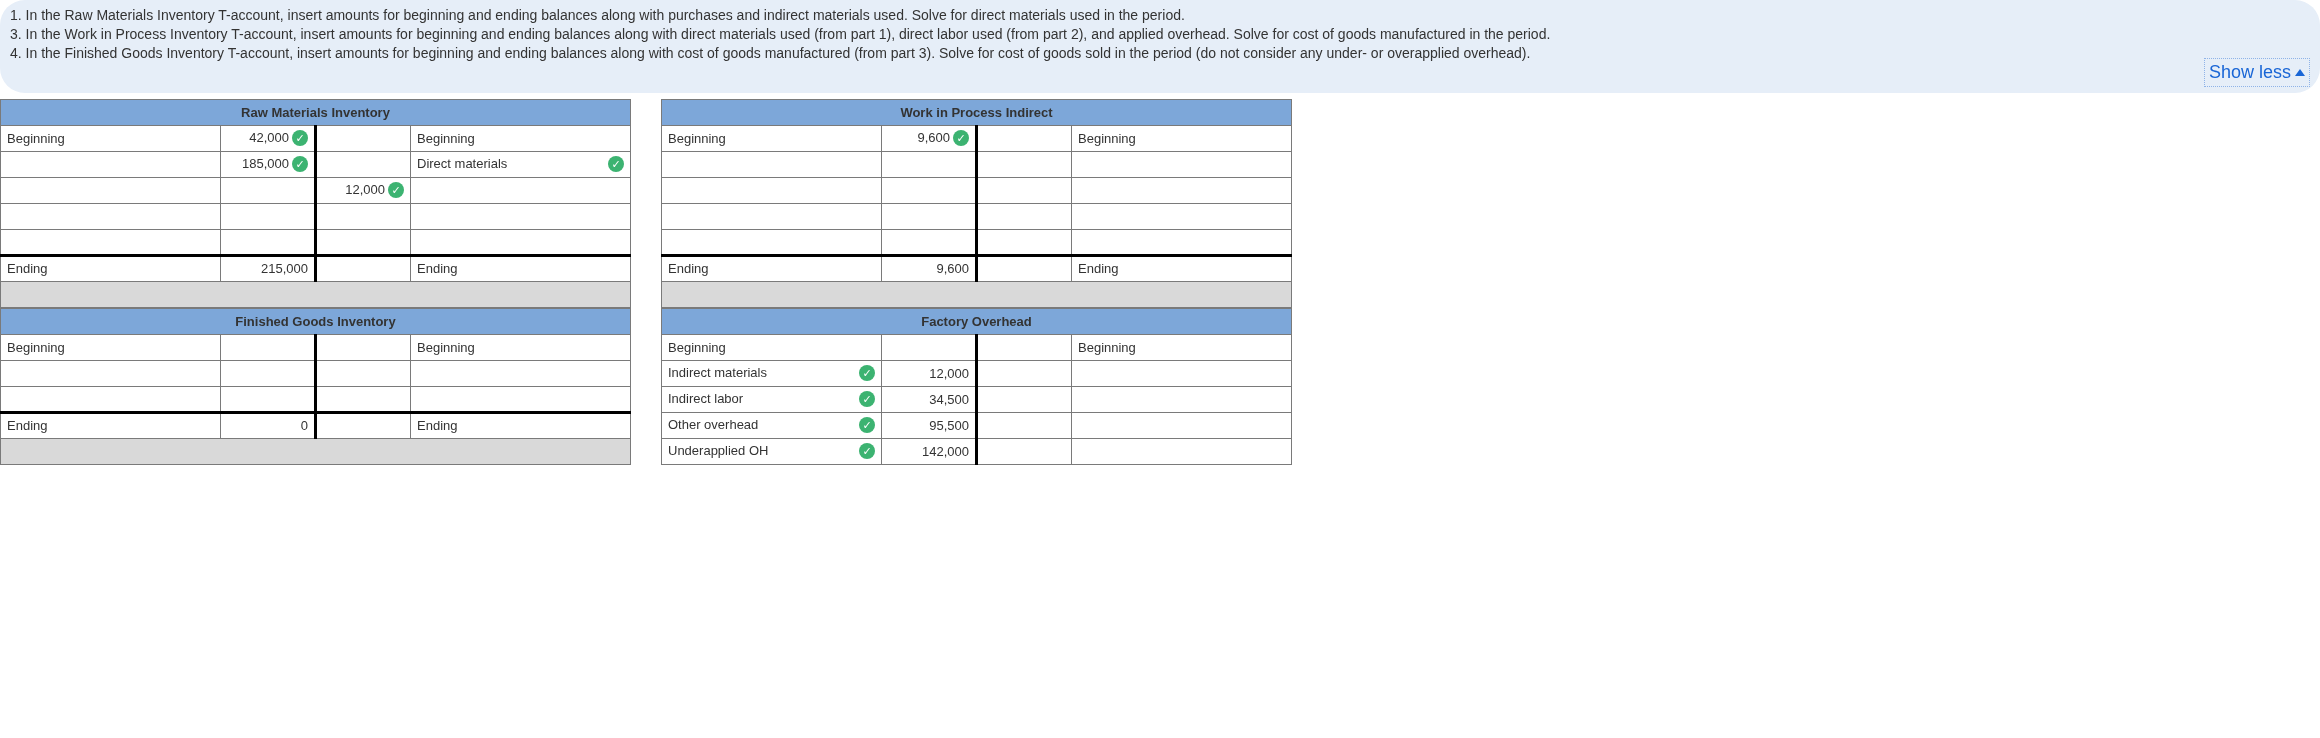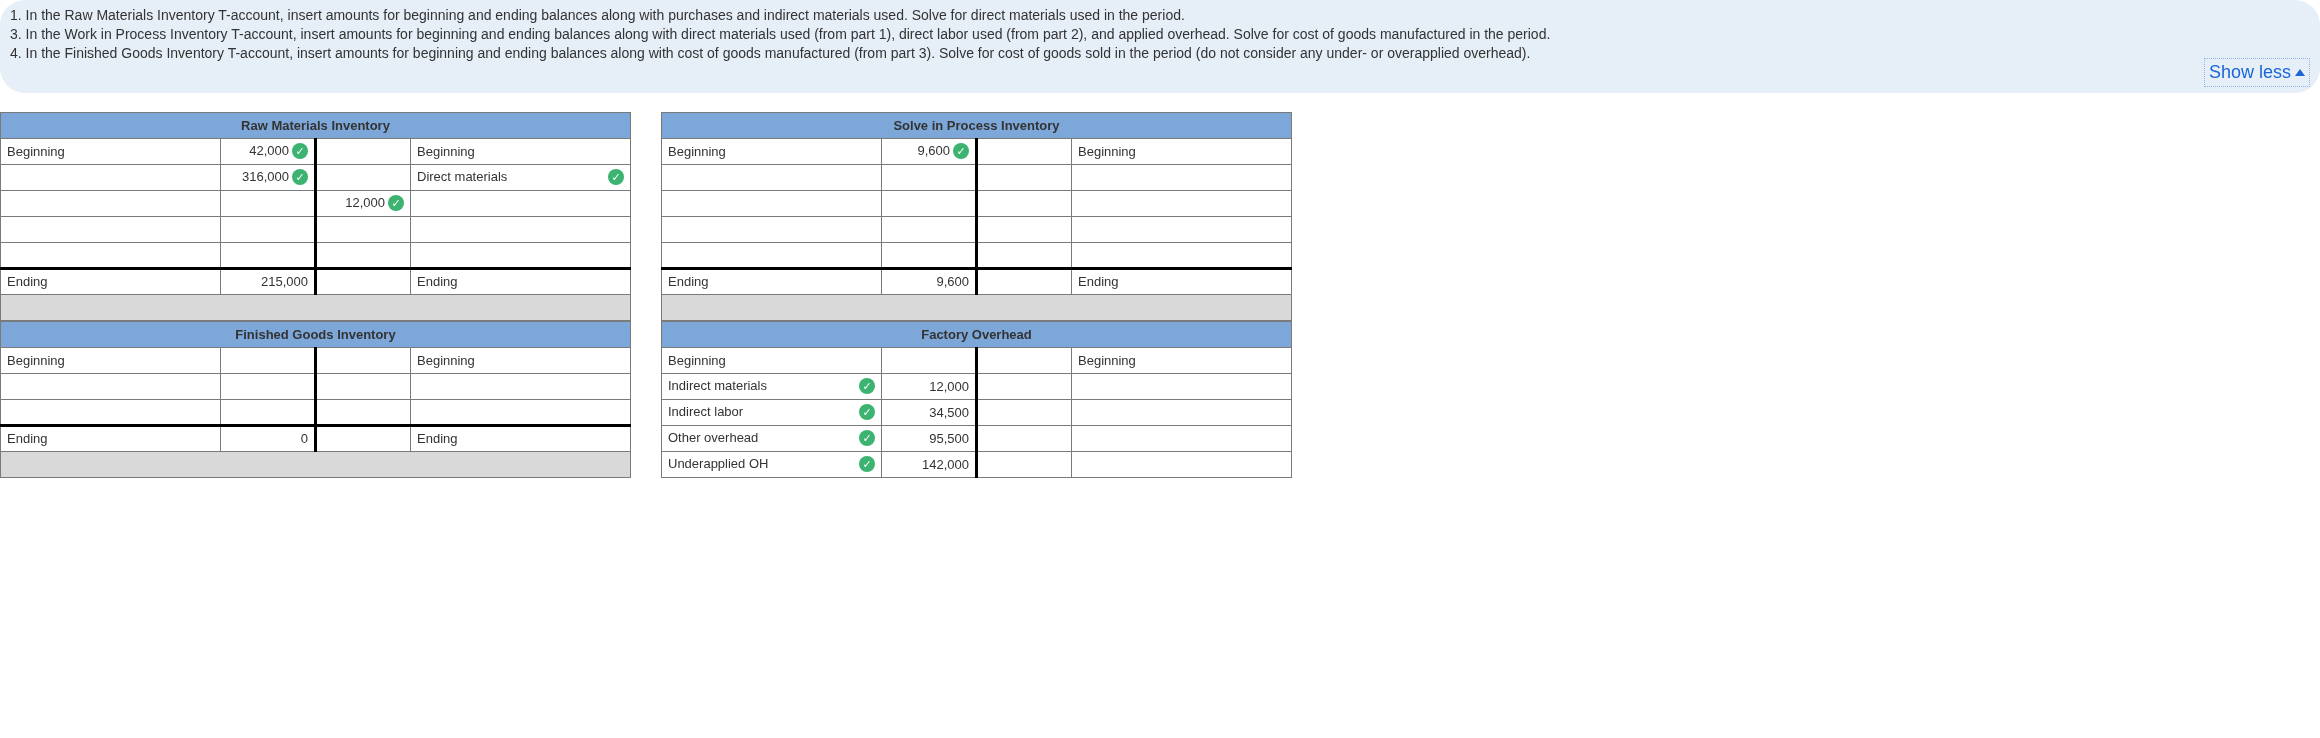--- a/index.html
+++ b/index.html
@@ -32,21 +32,21 @@
     gap: 4px;
   }
   .triangle-up {
     width: 0; height: 0;
     border-left: 5px solid transparent;
     border-right: 5px solid transparent;
     border-bottom: 7px solid #1a66d6;
     display: inline-block;
   }
   .accounts {
-    margin-top: 19px;
+    margin-top: 6px;
   }
   .row-pair {
     display: flex;
     gap: 30px;
     align-items: flex-start;
   }
   .t-account {
     border-collapse: collapse;
     table-layout: fixed;
   }
@@ -109,21 +109,21 @@
             <th class="header" colspan="4">Raw Materials Inventory</th>
           </tr>
   <tr>
     <td class="label-left col-label">Beginning</td>
     <td class="num col-num sep-right"><span class="num-inner">42,000</span><span class="check">✓</span></td>
     <td class="num col-num"></td>
     <td class="label-right col-label">Beginning</td>
   </tr>
   <tr>
     <td class="label-left"></td>
-    <td class="num sep-right"><span class="num-inner">316,000</span><span class="check">✓</span></td>
+    <td class="num sep-right"><span class="num-inner">185,000</span><span class="check">✓</span></td>
     <td class="num"></td>
     <td class="label-right"><span>Direct materials</span><span class="check" style="float:right;">✓</span></td>
   </tr>
   <tr>
     <td class="label-left"></td>
     <td class="num sep-right"></td>
     <td class="num"><span class="num-inner">12,000</span><span class="check">✓</span></td>
     <td class="label-right"></td>
   </tr>
   <tr>
@@ -146,21 +146,21 @@
   </tr>
   <tr>
             <td class="shade" colspan="4"></td>
           </tr>
 </tbody>
       </table>
 
 <table class="t-account">
   <tbody>
           <tr>
-            <th class="header" colspan="4">Solve in Process Inventory</th>
+            <th class="header" colspan="4">Work in Process Indirect</th>
           </tr>
   <tr>
     <td class="label-left col-label">Beginning</td>
     <td class="num col-num sep-right"><span class="num-inner">9,600</span><span class="check">✓</span></td>
     <td class="num col-num"></td>
     <td class="label-right col-label">Beginning</td>
   </tr>
   <tr>
             <td class="label-left"></td>
             <td class="num sep-right"></td>

